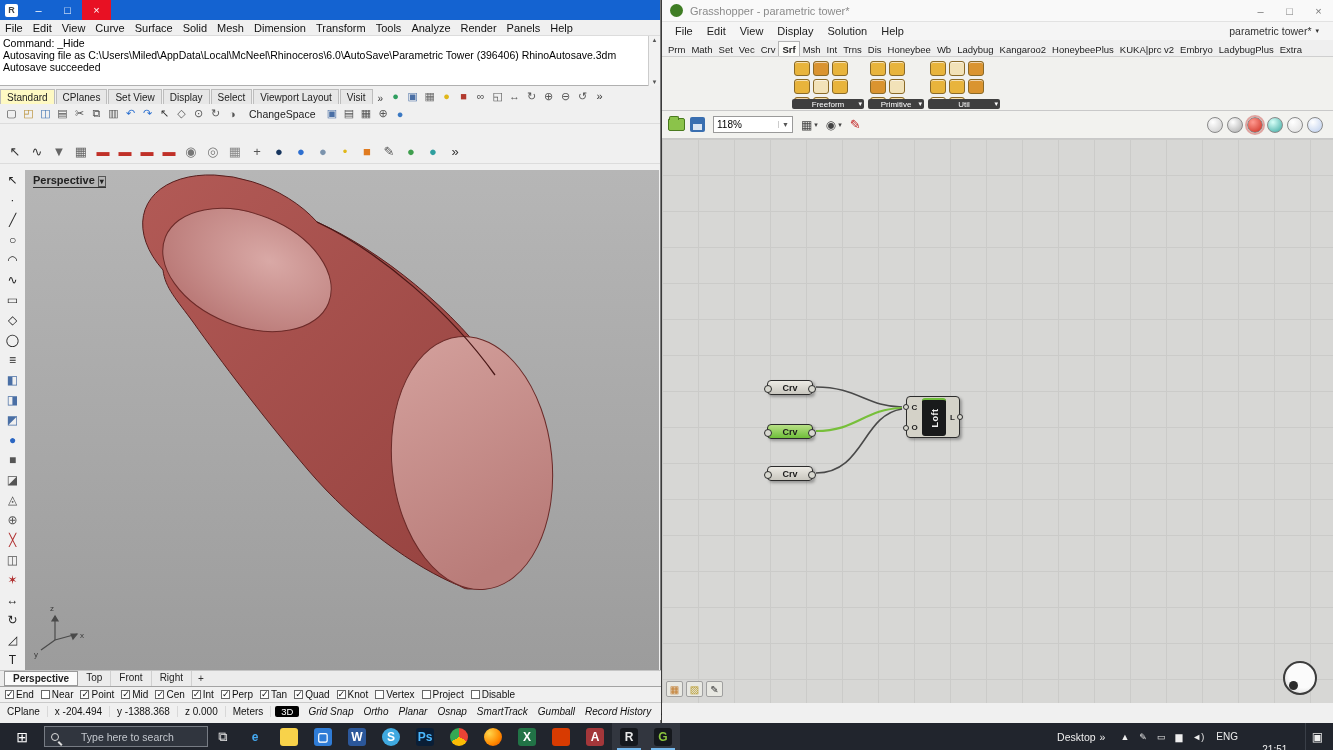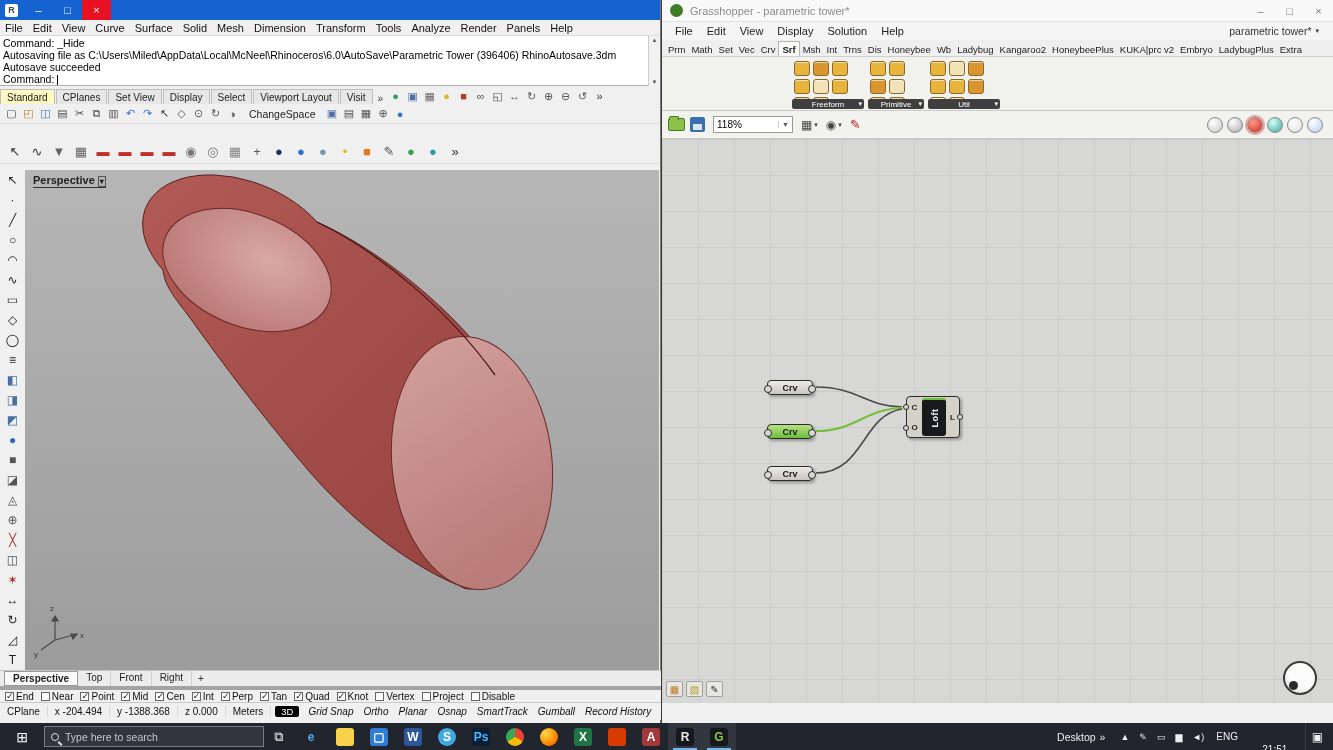--- a/index.html
+++ b/index.html
@@ -32,21 +32,21 @@
   .r-side { position:absolute; left:0; top:170px; width:25px; height:500px; background:#f0f0f0; display:flex; flex-direction:column; align-items:center; }
   .r-side .ticon { width:22px; height:20px; font-size:12px; }
 
   .r-viewport { position:absolute; left:25px; top:170px; width:634px; height:500px; background:linear-gradient(180deg,#b6b6b6,#9c9c9c); overflow:hidden; }
   .vp-label { position:absolute; left:8px; top:4px; font-size:11px; font-weight:bold; color:#222; border-bottom:1px solid #333; padding-bottom:1px; }
   .vp-label i { font-style:normal; font-size:8px; border:1px solid #555; padding:0 1px; margin-left:3px; }
   .r-vtabs { position:absolute; left:0; top:670px; width:661px; height:16px; background:#ececec; border-top:1px solid #c5c5c5; display:flex; align-items:center; padding-left:4px; font-size:10px; }
   .vtab { padding:1px 8px; color:#222; border-right:1px solid #d0d0d0; }
   .vtab.active { background:#fbfbfb; border:1px solid #9a9a9a; font-weight:bold; }
   .vtab-plus { font-size:10px; color:#333; padding:0 6px; }
-  .r-osnap { position:absolute; left:0; top:686px; width:661px; height:16px; background:#f0f0f0; border-top:4px solid #a3a3a3; display:flex; align-items:center; padding-left:5px; font-size:10px; color:#111; }
+  .r-osnap { position:absolute; left:0; top:686px; width:661px; height:16px; background:#f0f0f0; border-top:1px solid #a3a3a3; display:flex; align-items:center; padding-left:5px; font-size:10px; color:#111; }
   .os-item { display:flex; align-items:center; margin-right:7px; }
   .cb { width:9px; height:9px; border:1px solid #666; background:#fff; display:inline-block; margin-right:2px; position:relative; }
   .cb.checked::after { content:"✓"; position:absolute; left:0; top:-2px; font-size:9px; color:#111; }
   .r-status { position:absolute; left:0; top:702px; width:661px; height:18px; background:#f0f0f0; border-top:1px solid #c9c9c9; display:flex; align-items:center; font-size:10px; color:#111; }
   .st-cell { padding:0 7px; border-right:1px solid #d8d8d8; white-space:nowrap; }
   .layerchip { background:#000; color:#fff; border-radius:2px; padding:0 6px; font-size:9.5px; margin:0 4px; }
   .st-toggle { padding:0 5px; white-space:nowrap;font-style:italic; }
 
   
   #gh { position:absolute; left:662px; top:0; width:671px; height:723px; background:#f0f0f0; }
@@ -97,21 +97,21 @@
   .compass { position:absolute; right:16px; bottom:8px; width:34px; height:34px; border-radius:50%; border:2px solid #3c3c3c; background:radial-gradient(circle at 62% 32%, #fbfbfb 55%, #cfcfcf); }
   .compass::after { content:""; position:absolute; left:4px; bottom:3px; width:9px; height:9px; border-radius:50%; background:#2b2b2b; }
   .g-status { position:absolute; left:0; top:703px; width:100%; height:17px; background:#f0f0f0; border-top:1px solid #c9c9c9; display:flex; align-items:center; font-size:10.5px; color:#444; padding:0 8px; }
   .gdot { width:9px; height:9px; border-radius:50%; background:#3fae49; margin-right:6px; }
   .g-version { margin-left:auto; color:#666; padding-right:10px; }
   .grippy { width:10px; height:10px; border-right:2px dotted #aaa; border-bottom:2px dotted #aaa; }
 
   
   #taskbar { position:absolute; left:0; top:723px; width:1333px; height:27px; background:#21252d; display:flex; align-items:center; color:#eee; }
   .startbtn { width:44px; height:27px; display:flex; align-items:center; justify-content:center; font-size:14px; color:#fff; }
-  .searchbox { width:220px; height:21px; background:#30353e; border:1px solid #777c84; display:flex; align-items:center; padding:0 6px; gap:6px; }
+  .searchbox { width:164px; height:21px; background:#30353e; border:1px solid #777c84; display:flex; align-items:center; padding:0 6px; gap:22px; }
   .mag { width:8px; height:8px; border:1.5px solid #ddd; border-radius:50%; position:relative; flex:none; }
   .mag::after { content:""; position:absolute; left:7px; top:7px; width:5px; height:1.5px; background:#ddd; transform:rotate(45deg); transform-origin:0 0; }
   .searchtext { font-size:10.5px; color:#c3c7cd; white-space:nowrap; }
   .taskview { width:30px; height:27px; display:flex; align-items:center; justify-content:center; font-size:13px; color:#e8e8e8; }
   .apps { display:flex; align-items:center; height:27px; }
   .app { width:34px; height:27px; display:flex; align-items:center; justify-content:center; position:relative; }
   .app.active { background:#32363f; }
   .appg { width:18px; height:18px; display:flex; align-items:center; justify-content:center; font-size:12px; font-weight:bold; border-radius:3px; font-style:normal; }
   .appg.round { border-radius:50%; }
   .app .ul { position:absolute; left:5px; right:5px; bottom:0; height:2px; background:transparent; }
@@ -160,21 +160,20 @@
         <span>Analyze</span>
         <span>Render</span>
         <span>Panels</span>
         <span>Help</span>
       </div>
 
     <div class="r-cmd">
       <div>Command: _Hide</div>
       <div>Autosaving file as C:\Users\Miled\AppData\Local\McNeel\Rhinoceros\6.0\AutoSave\Parametric Tower (396406) RhinoAutosave.3dm</div>
       <div>Autosave succeeded</div>
-      <div><span>Command:</span> <span class="caret"></span></div>
     </div>
     <div class="r-cmd-scroll">
       <span>▲</span>
       <span>▼</span>
     </div>
 
     <div class="r-tabsrow">
       <span style="display:flex;align-items:flex-end">
 
       <span class="rtab active"><span>Standard</span></span>

